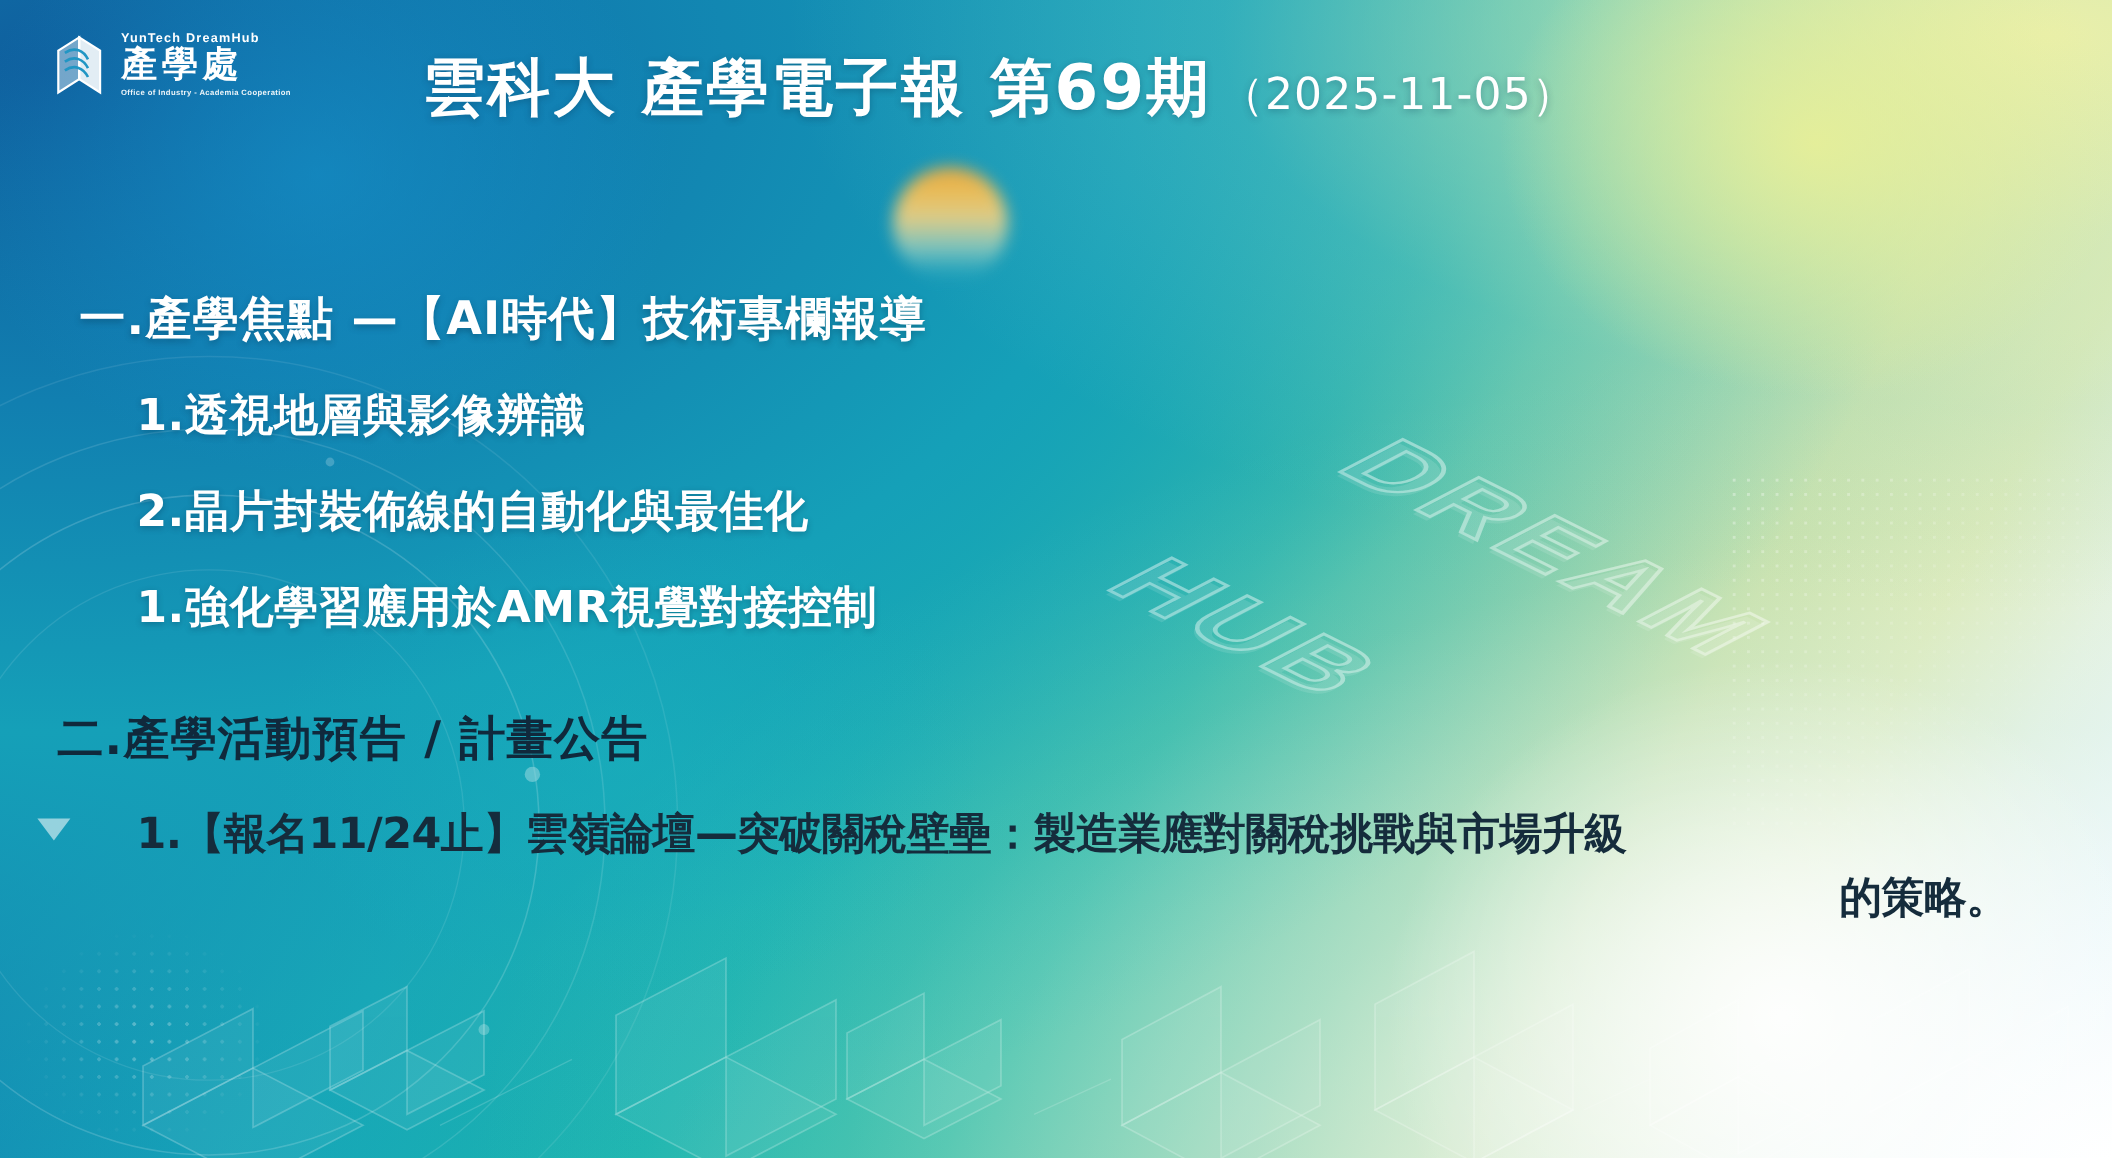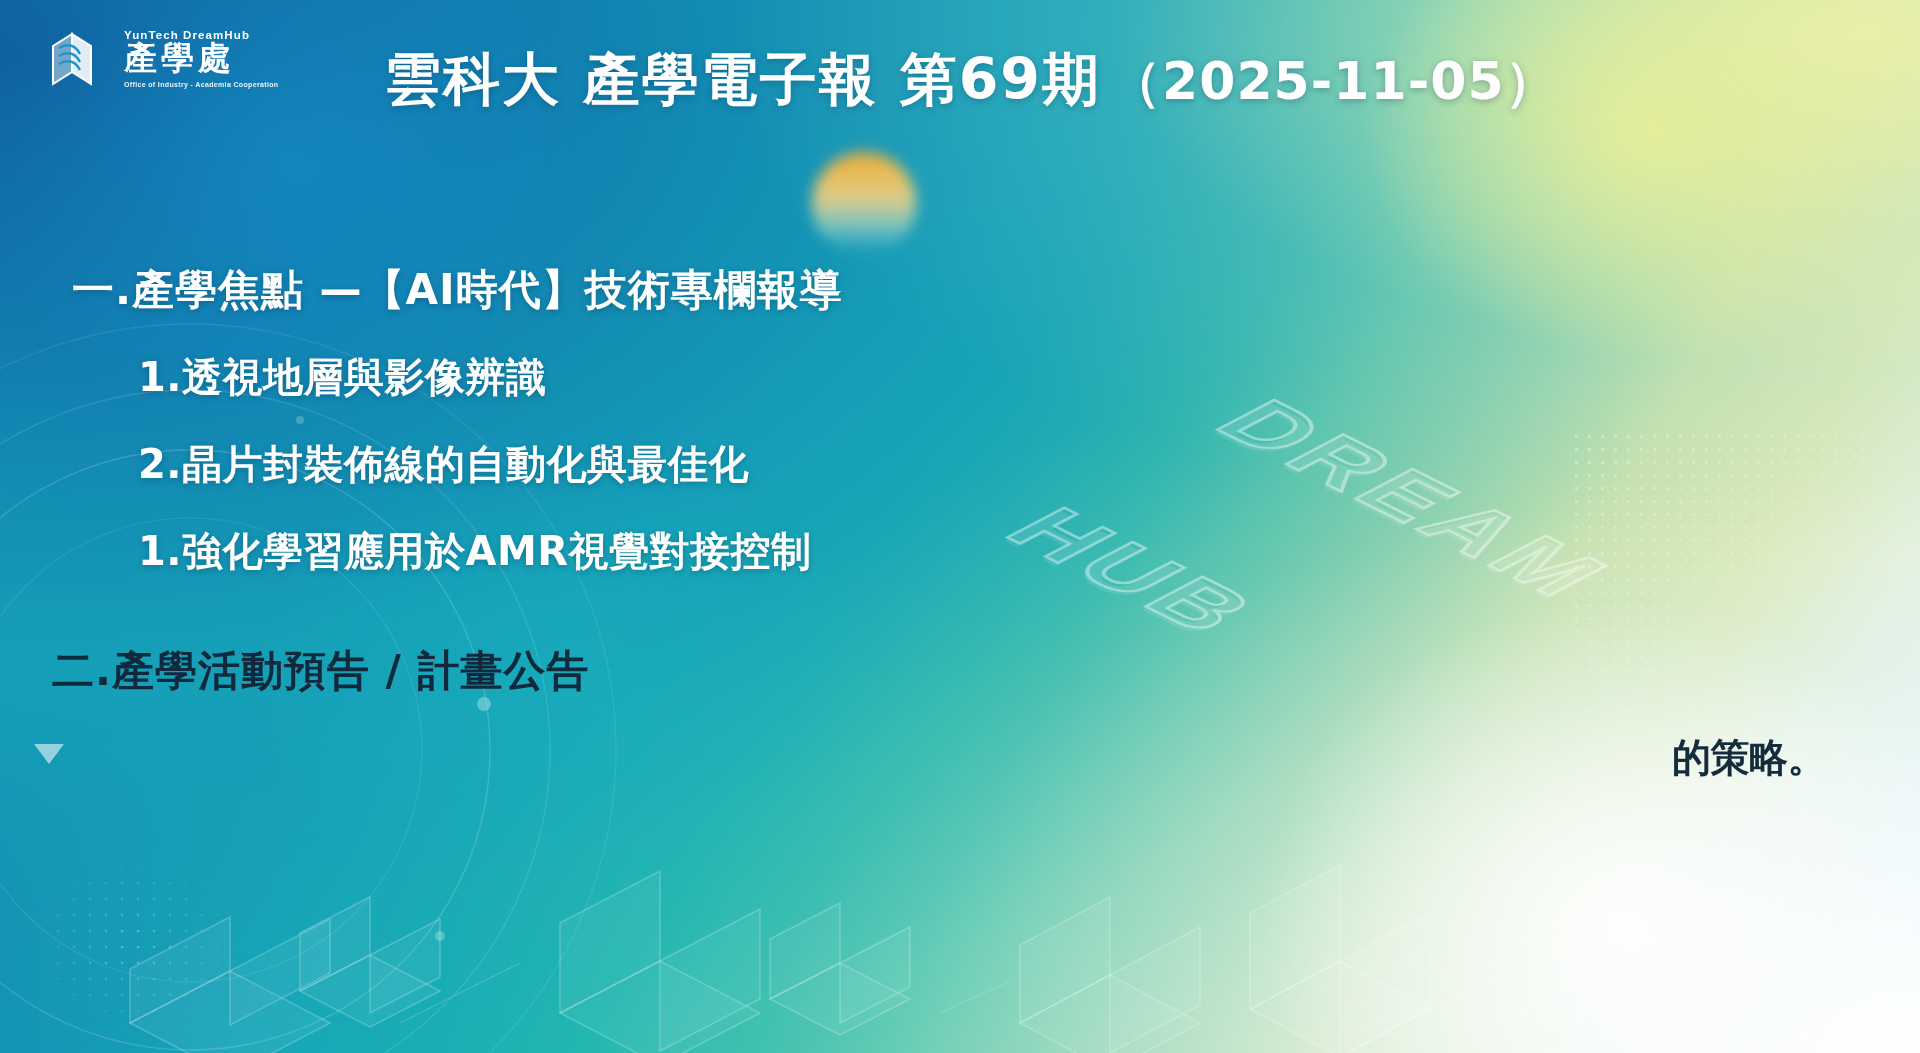--- a/index.html
+++ b/index.html
@@ -143,21 +143,21 @@
     width: 0; height: 0;
     border-left: 15px solid transparent;
     border-right: 15px solid transparent;
     border-top: 20px solid rgba(255,255,255,0.55);
   }
 
   
   .logo {
     position: absolute;
     left: 46px; top: 28px;
-    display: flex; align-items: center; gap: 20px;
+    display: flex; align-items: center; gap: 6px;
     z-index: 6;
   }
   .logo-mark { width: 58px; height: 62px; }
   .logo-mark svg { display:block; width:100%; height:100%; }
   .logo-text { display: flex; flex-direction: column; line-height: 1; }
   .logo-en-top {
     font-size: 11.5px; font-weight: 700; color: #ffffff;
     letter-spacing: 1.1px; margin-bottom: 3px;
   }
   .logo-cn {
@@ -178,21 +178,21 @@
     display: flex; align-items: baseline;
     color: #ffffff;
     white-space: nowrap;
     text-shadow: 0 2px 7px rgba(0,40,70,0.30);
     font-family: "DejaVu Sans", "Liberation Sans", sans-serif;
   }
   .headline-main {
     font-size: 57px; font-weight: 700; letter-spacing: 2px; margin-left: 48px;
   }
   .headline-date {
-    font-size: 52px; font-weight: 700; letter-spacing: 1px; margin-left: 8px;
+    font-size: 40px; font-weight: 400; letter-spacing: 1px; margin-left: 8px;
   }
 
   
   .content {
     position: absolute;
     left: 0; top: 262px; width: 1872px;
     z-index: 5;
     font-family: "DejaVu Sans", "Liberation Sans", sans-serif;
   }
 
@@ -212,21 +212,20 @@
   .sec-heading.dark {
     color: #10293c;
     padding-left: 52px;
   }
 
   .item {
     font-size: 40px;
     font-weight: 700;
     letter-spacing: .5px;
     margin-top: 32px;
-    margin-left: 14px;
   }
   .item.light {
     color: #ffffff;
     padding-left: 124px;
     white-space: nowrap;
     text-shadow: 0 2px 6px rgba(0,45,75,0.33);
   }
   .item.dark {
     color: #152c3c;
     padding-left: 124px;
@@ -344,19 +343,20 @@
       <div class="item light">2.晶片封裝佈線的自動化與最佳化</div>
       <div class="item light">1.強化學習應用於AMR視覺對接控制</div>
     </div>
 
     <div class="gap"></div>
 
     <div class="section">
       <div class="sec-heading dark">二.產學活動預告 / 計畫公告</div>
 
       <div class="item dark wide">
+        <span class="line1">1.【報名11/24止】雲嶺論壇—突破關稅壁壘：製造業應對關稅挑戰與市場升級</span>
         <span class="line2">的策略。</span>
       </div>
 
     </div>
 
   </div>
 </div>
 
 </body></html>

